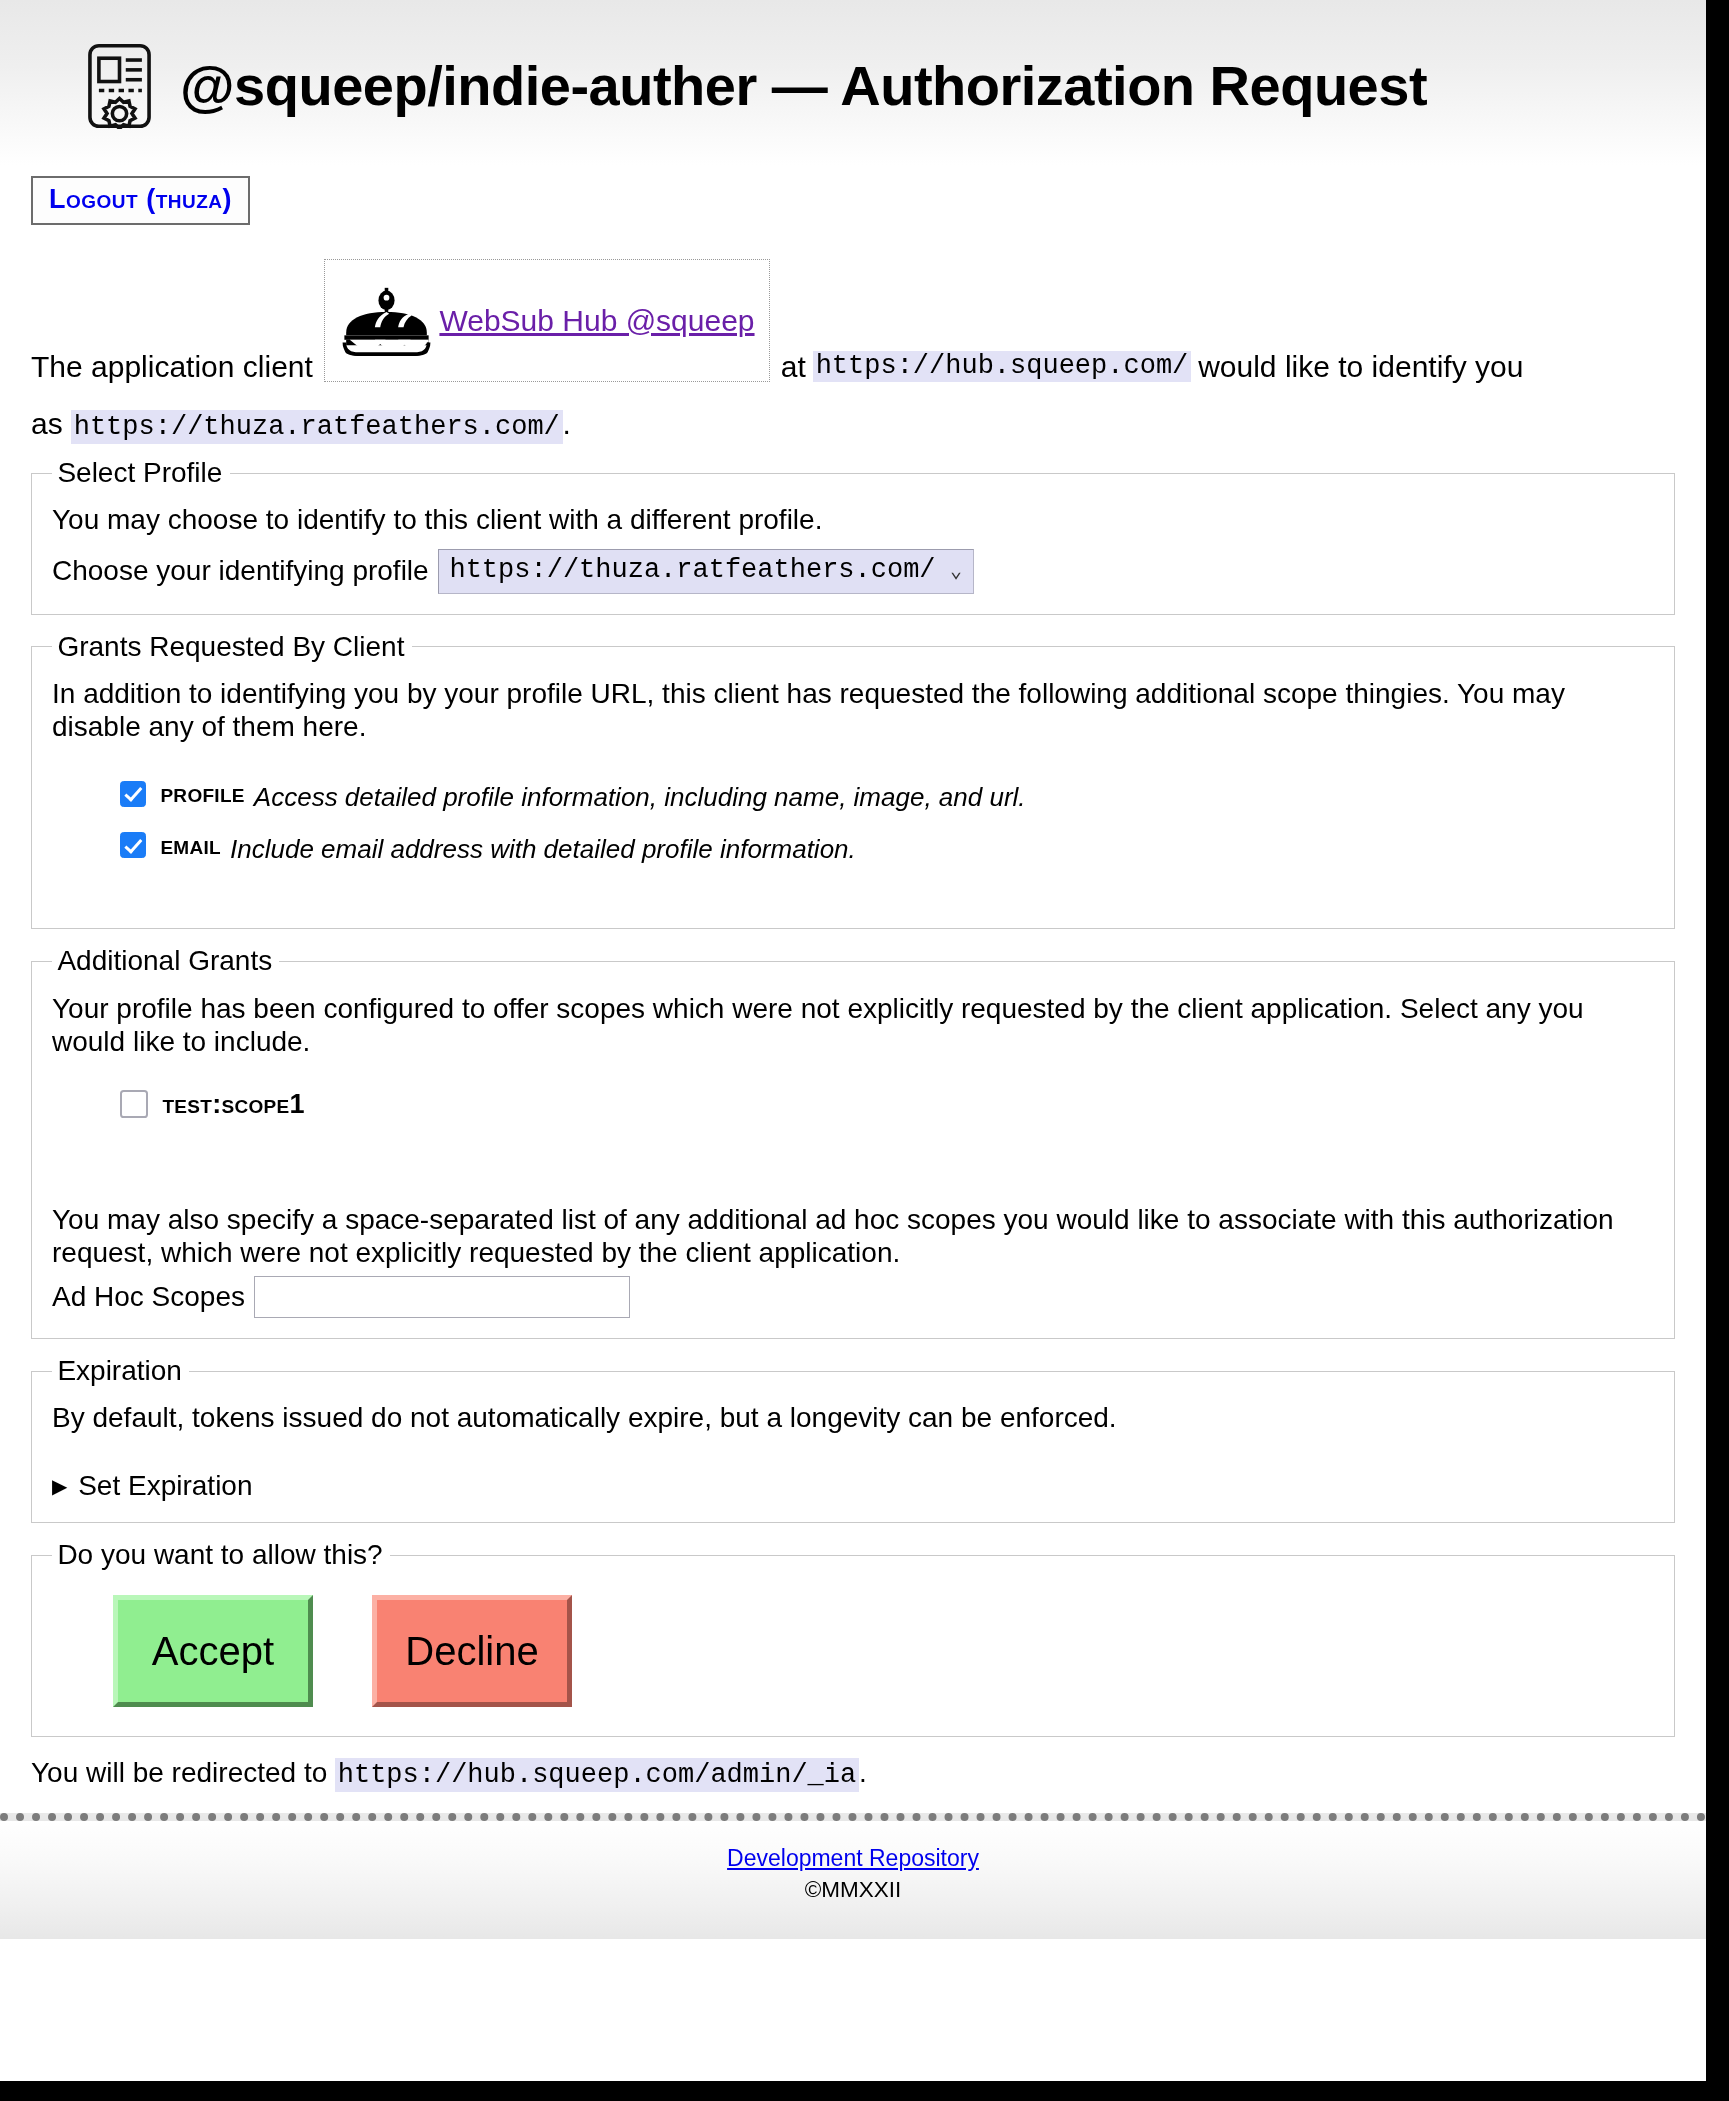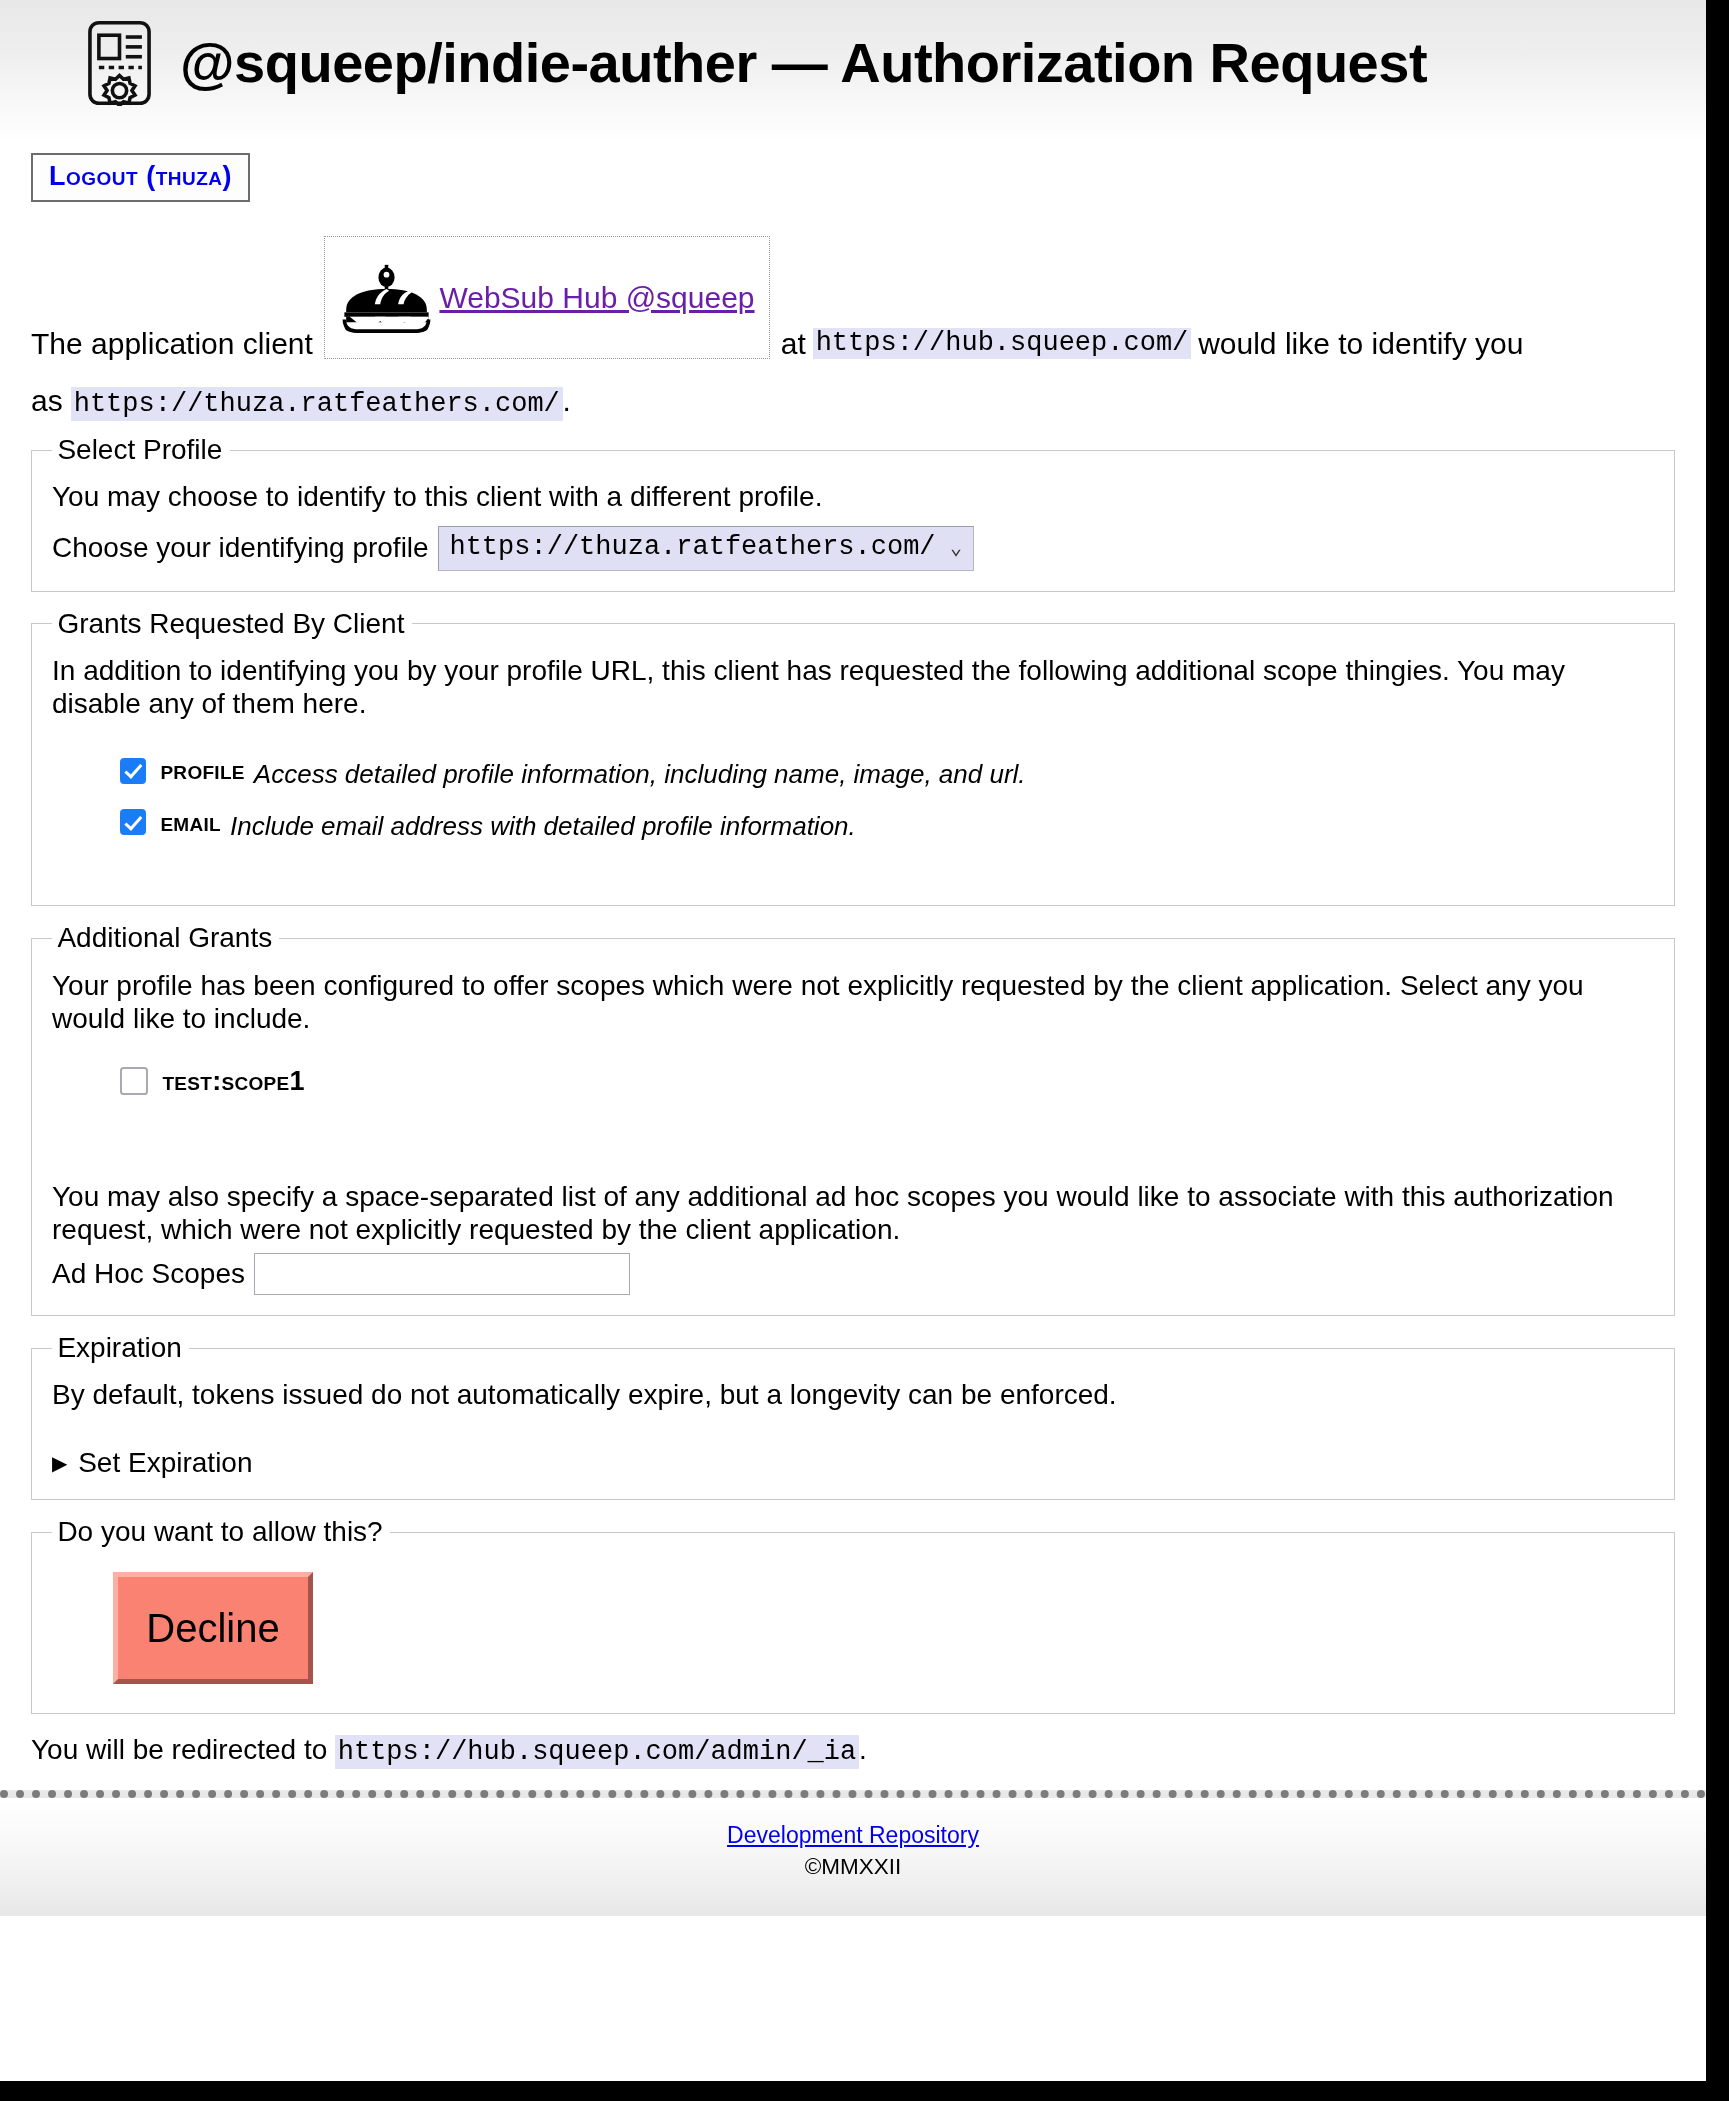--- a/index.html
+++ b/index.html
@@ -19,21 +19,21 @@
     top: 0;
     width: 1706px;
     height: 2081px;
     background: #ffffff;
     overflow: hidden;
   }
 
   
   .site-header {
     background: linear-gradient(to bottom, #e8e8e8 0%, #efefef 40%, #fbfbfb 85%, #ffffff 100%);
-    padding: 20px 0 36px 0;
+    padding: 43px 0 36px 0;
     display: flex;
     align-items: center;
   }
   .header-inner {
     display: flex;
     align-items: center;
     padding-left: 86px;
   }
   .header-icon {
     width: 67px;
@@ -410,20 +410,21 @@
       <p>By default, tokens issued do not automatically expire, but a longevity can be enforced.</p>
       <div class="details-summary">
         <span class="tri">▶</span>
         <span>Set Expiration</span>
       </div>
     </fieldset>
 
     <fieldset class="panel">
       <legend>Do you want to allow this?</legend>
       <div class="decide-row">
+        <button class="btn3d btn-accept">Accept</button>
         <button class="btn3d btn-decline">Decline</button>
       </div>
     </fieldset>
 
     <div class="redirect-line">
       <span>You will be redirected to</span>
       <span class="mono">https://hub.squeep.com/admin/_ia</span><span>.</span>
     </div>
   </div>
 

